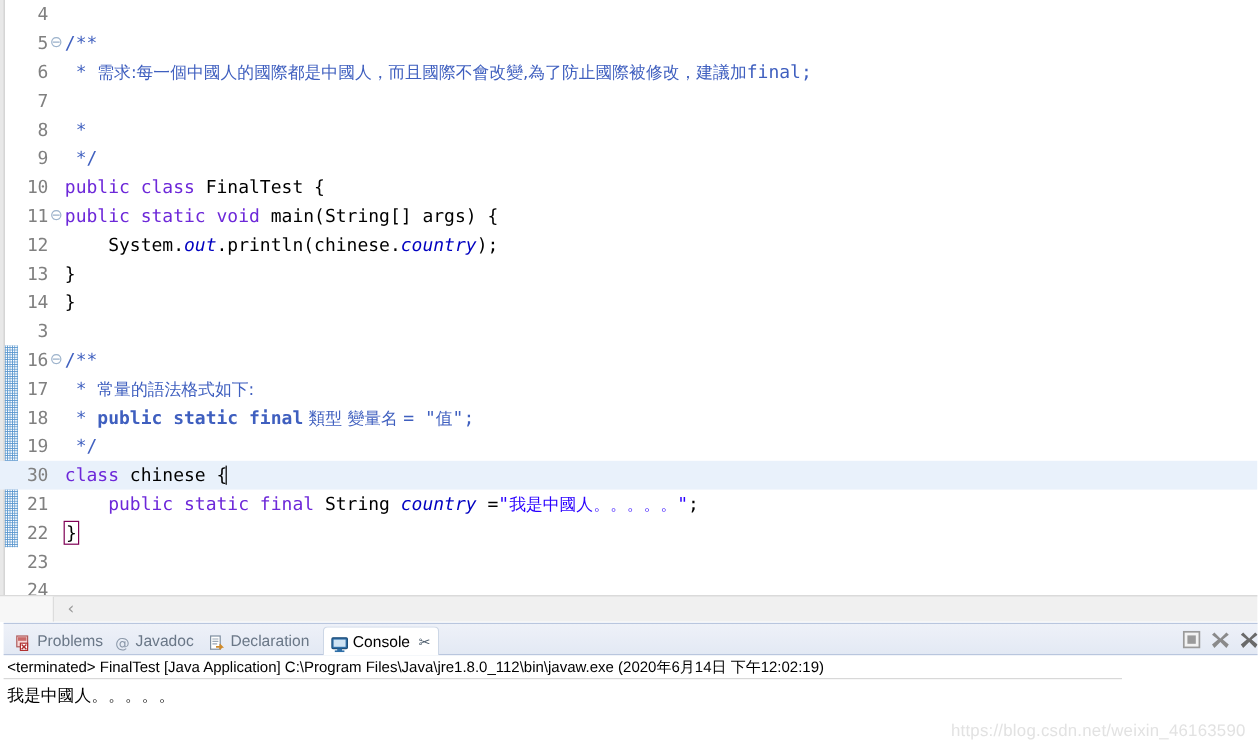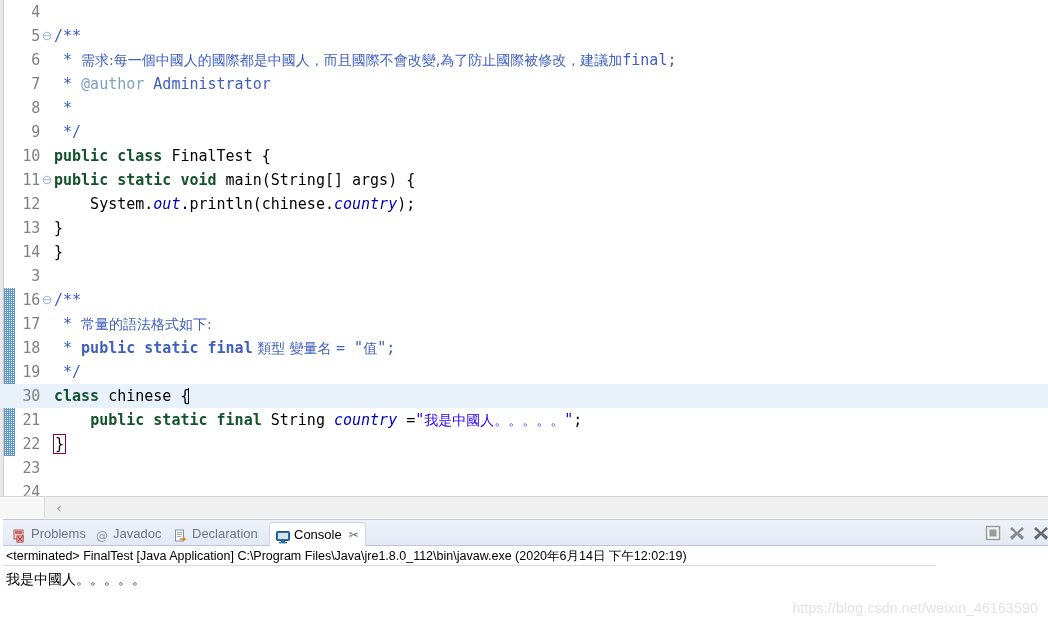--- a/index.html
+++ b/index.html
@@ -81,21 +81,21 @@
     font-size: 13px;
     font-family: "DejaVu Sans", sans-serif;
   }
   .src {
     position: absolute;
     left: 54px; top: 0;
     white-space: pre;
   }
 
   
-  .kw   { color: #14532d; font-weight: bold; }
+  .kw   { color: #6d28d9; font-weight: normal; }
   .cmt  { color: #3f5fbf; }
   .cmtk { color: #3f5fbf; font-weight: bold; }
   .jdoc { color: #7f9fbf; }
   .str  { color: #2a00ff; }
   .fld  { color: #0000c0; font-style: italic; }
   .plain{ color: #000000; }
   .cjk  { font-family: "DejaVu Sans", "Liberation Sans", sans-serif; font-size: 14px; }
 
   .brace-box {
     outline: 1px solid #7f0055;
@@ -235,21 +235,21 @@
 </head>
 <body>
 
 <div id="editor-area">
   <div id="editor-left-border"></div>
   <div id="change-bar" style="top: 288px; height: 168px;"></div>
   <div id="code">
       <div class="line"><div class="gutter">4</div><div class="src"></div></div>
       <div class="line"><div class="gutter">5</div><div class="fold">⊖</div><div class="src"><span class="cmt">/**</span></div></div>
       <div class="line"><div class="gutter">6</div><div class="src"><span class="cmt"> * </span><span class="cmt cjk">需求:每一個中國人的國際都是中國人，而且國際不會改變,為了防止國際被修改，建議加</span><span class="cmt">final;</span></div></div>
-      <div class="line"><div class="gutter">7</div><div class="src"><span class="cmt"> * </span><span class="jdoc">@author</span><span class="cmt"> Administrator</span></div></div>
+      <div class="line"><div class="gutter">7</div></div>
       <div class="line"><div class="gutter">8</div><div class="src"><span class="cmt"> *</span></div></div>
       <div class="line"><div class="gutter">9</div><div class="src"><span class="cmt"> */</span></div></div>
       <div class="line"><div class="gutter">10</div><div class="src"><span class="kw">public class</span><span class="plain"> FinalTest {</span></div></div>
       <div class="line"><div class="gutter">11</div><div class="fold">⊖</div><div class="src"><span class="kw">public static void</span><span class="plain"> main(String[] args) {</span></div></div>
       <div class="line"><div class="gutter">12</div><div class="src"><span class="plain">    System.</span><span class="fld">out</span><span class="plain">.println(chinese.</span><span class="fld">country</span><span class="plain">);</span></div></div>
       <div class="line"><div class="gutter">13</div><div class="src"><span class="plain">}</span></div></div>
       <div class="line"><div class="gutter">14</div><div class="src"><span class="plain">}</span></div></div>
       <div class="line"><div class="gutter">3</div><div class="src"></div></div>
       <div class="line"><div class="gutter">16</div><div class="fold">⊖</div><div class="src"><span class="cmt">/**</span></div></div>
       <div class="line"><div class="gutter">17</div><div class="src"><span class="cmt"> * </span><span class="cmt cjk">常量的語法格式如下:</span></div></div>

